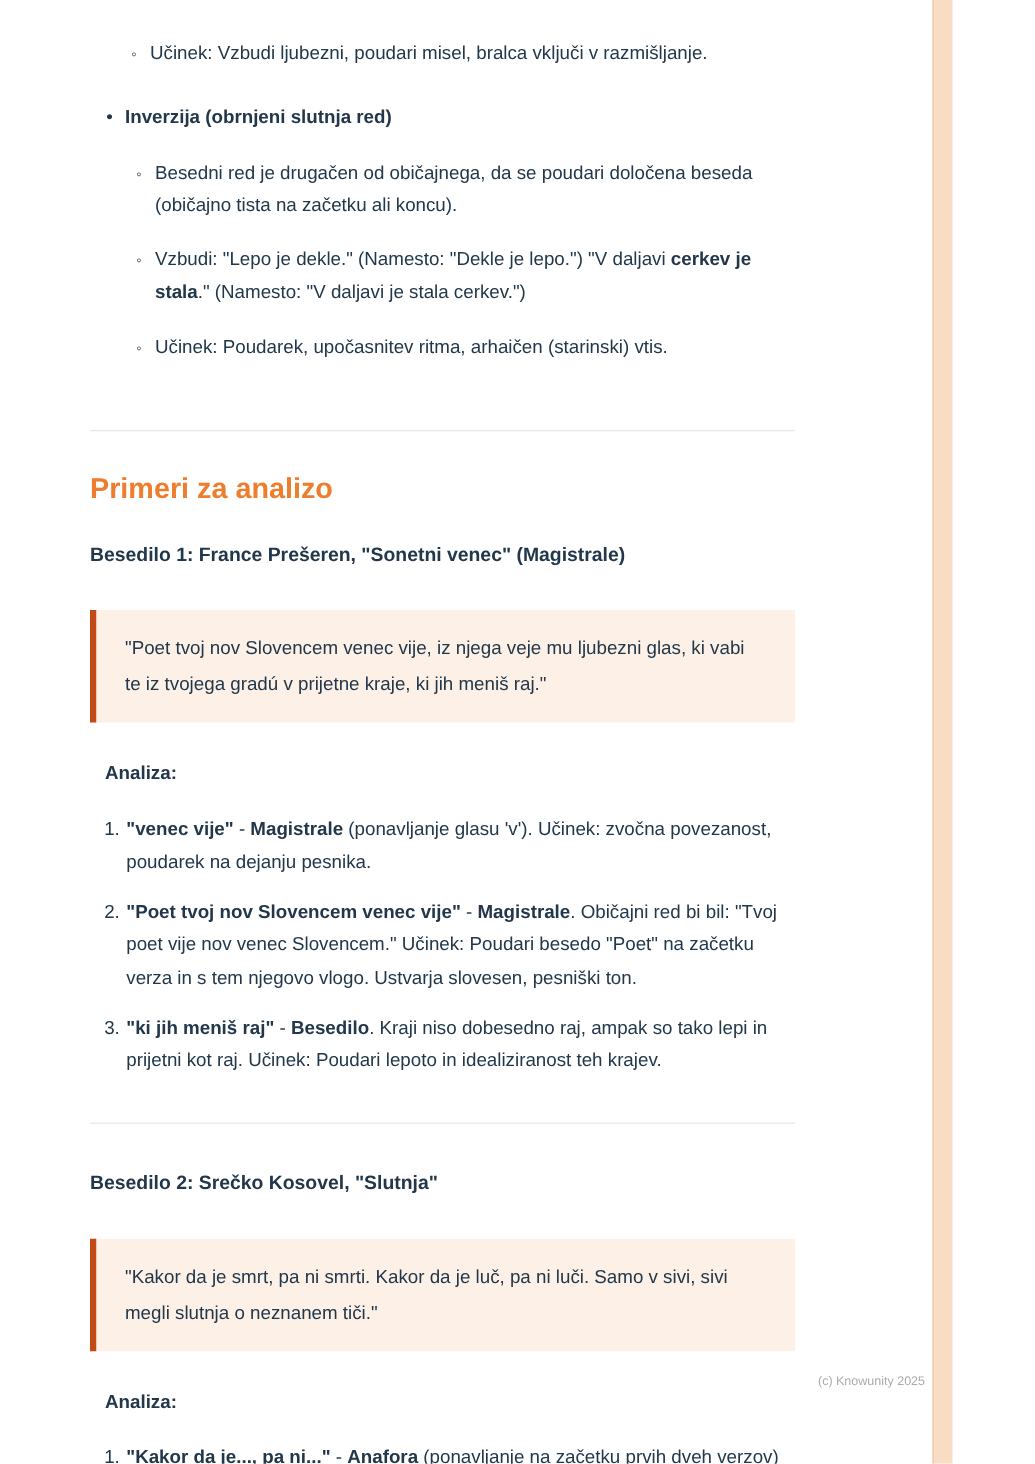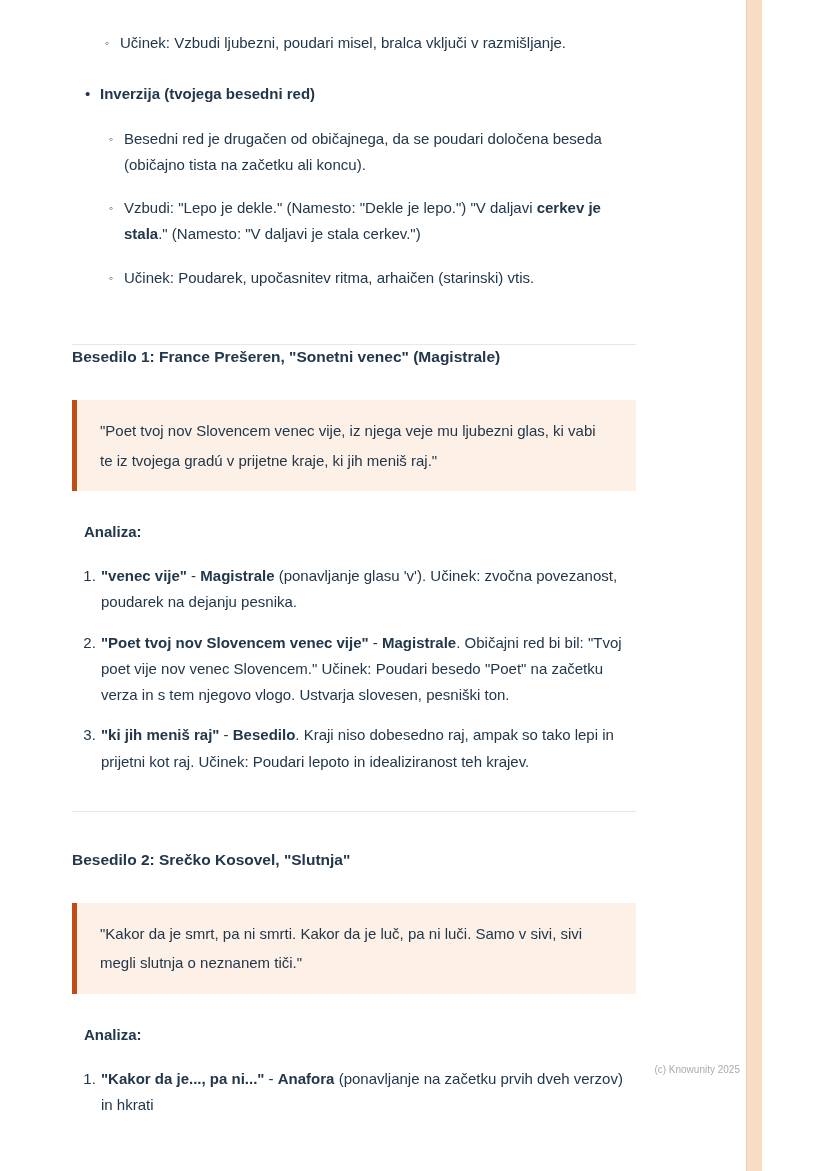--- a/index.html
+++ b/index.html
@@ -70,21 +70,21 @@
     margin-bottom:14px;
     padding-left:1px;
   }
 
   .page-stripe{
     position:absolute;left:746px;top:0;width:16px;height:1171px;
     background:var(--stripe);
     border-left:1px solid var(--stripe_edge);
   }
   .footer-note{
-    position:absolute;top:1064px;right:88px;
+    position:absolute;top:1100px;right:88px;
     font-size:10px;color:var(--footer_text);
   }
 </style>
 </head>
 <body>
 
 <div class="page-stripe"></div>
 
 <div class="content">
 
@@ -92,41 +92,42 @@
     <div class="flex-li">
       <span class="marker marker-circle">◦</span>
       <p class="li-body"><span class="i">Učinek:</span><span> Vzbudi ljubezni, poudari misel, bralca vključi v razmišljanje.</span></p>
     </div>
   </div>
 
   <div class="main-list">
     <div class="flex-li">
       <span class="marker marker-dot">•</span>
       <div class="li-body">
-        <p class="bullet-title">Inverzija (tvojega besedni red)</p>
+        <p class="bullet-title">Inverzija (obrnjeni slutnja red)</p>
         <div class="sub-list">
           <div class="flex-li">
             <span class="marker marker-circle">◦</span>
             <p class="li-body"><span>Besedni red je drugačen od običajnega, da se poudari določena beseda (običajno tista na začetku ali koncu).</span></p>
           </div>
           <div class="flex-li">
             <span class="marker marker-circle">◦</span>
             <p class="li-body"><span class="i">Vzbudi:</span><span> "Lepo je dekle." (Namesto: "Dekle je lepo.") "V daljavi </span><span class="b">cerkev je stala</span><span>." (Namesto: "V daljavi je stala cerkev.")</span></p>
           </div>
           <div class="flex-li">
             <span class="marker marker-circle">◦</span>
             <p class="li-body"><span class="i">Učinek:</span><span> Poudarek, upočasnitev ritma, arhaičen (starinski) vtis.</span></p>
           </div>
         </div>
       </div>
     </div>
   </div>
 
   <hr class="divider">
 
+  <h2 class="section-heading">Primeri za analizo</h2>
 
   <h3 class="sub-heading">Besedilo 1: France Prešeren, "Sonetni venec" (Magistrale)</h3>
 
   <div class="quote">
     <p>"Poet tvoj nov Slovencem venec vije, iz njega veje mu ljubezni glas, ki vabi te iz tvojega gradú v prijetne kraje, ki jih meniš raj."</p>
   </div>
 
   <p class="analiza-label">Analiza:</p>
 
   <ol class="analysis-list">

